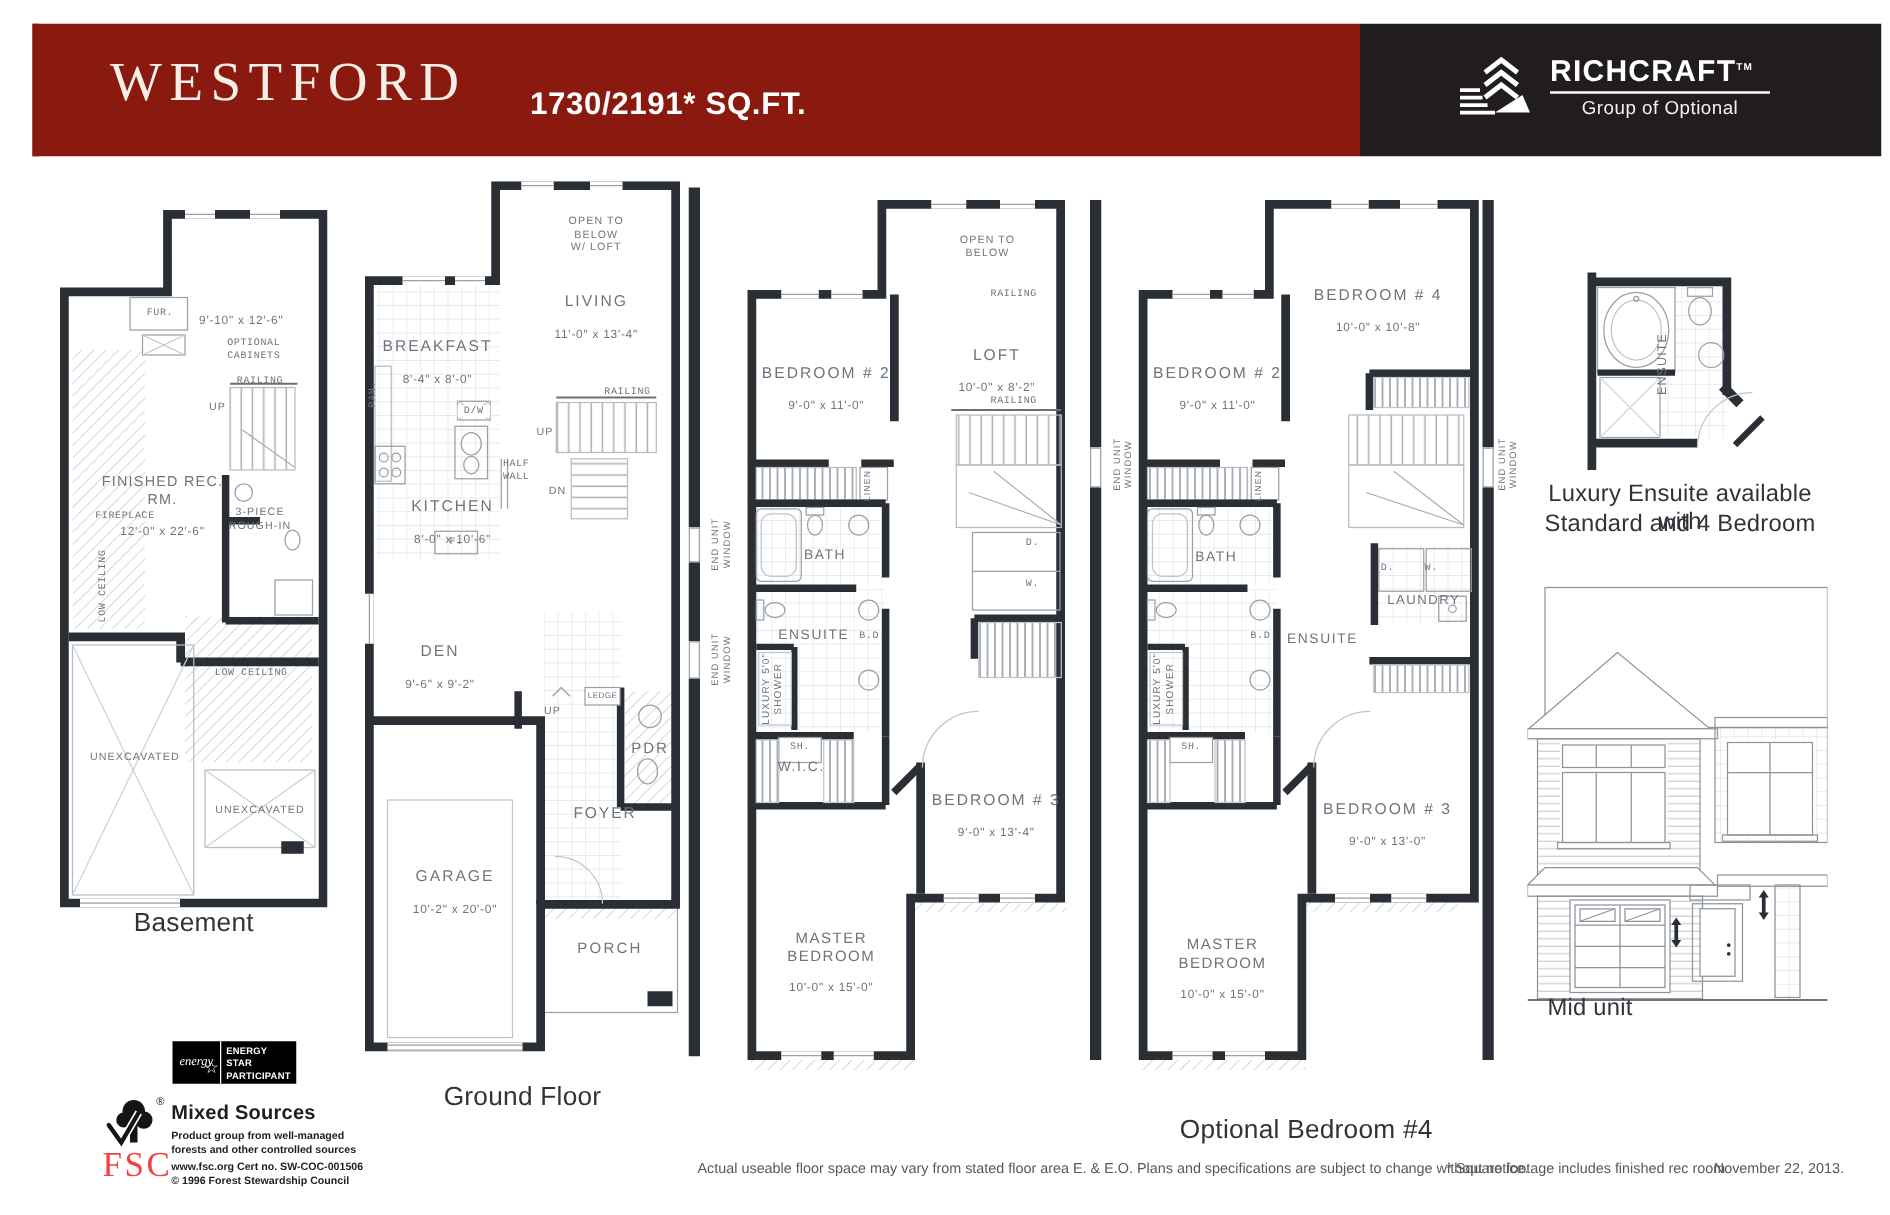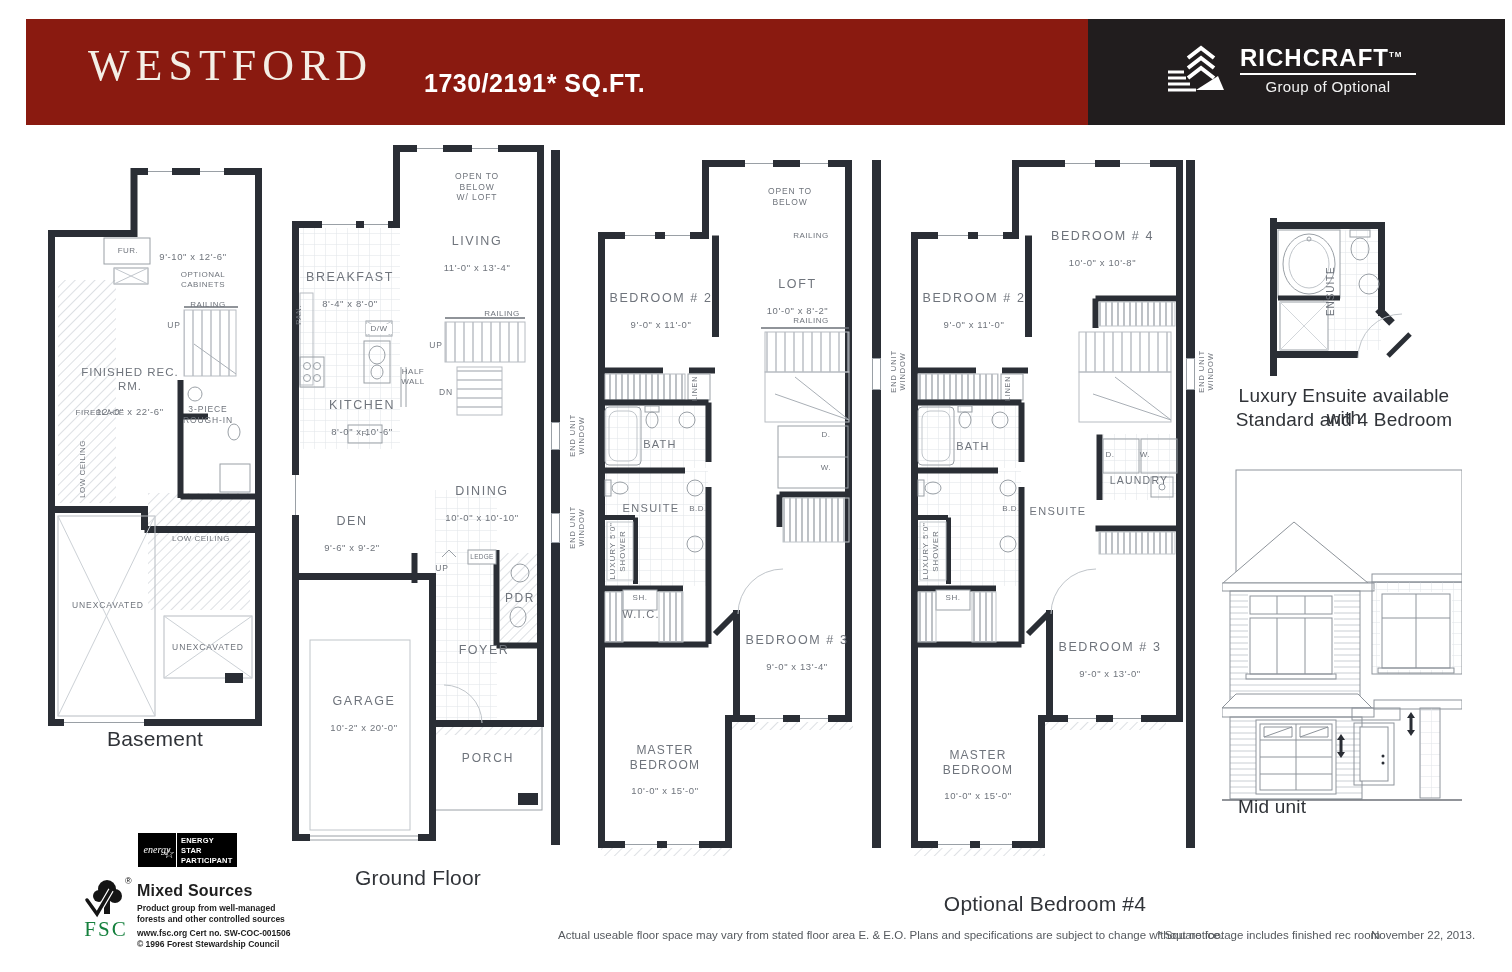--- a/index.html
+++ b/index.html
@@ -17,21 +17,21 @@
   #brand .bname{font-size:24px;font-weight:bold;letter-spacing:1px;line-height:1;
         border-bottom:2.5px solid #fff;padding-bottom:3px;}
   #brand .btm{font-size:8px;vertical-align:super;font-weight:bold;}
   #brand .bsub{font-size:15px;letter-spacing:0.4px;margin-top:3px;text-align:center;color:#f2f2f2;}
   
   .lbl{position:absolute;color:#6f747c;letter-spacing:0.9px;text-align:center;
        line-height:1.25;white-space:pre-line;font-size:10px;}
   .rm{font-size:12.5px;letter-spacing:1.6px;}
   .dim{font-size:9.5px;letter-spacing:0.6px;}
   .sm{font-size:8.5px;}
-  .xs{font-size:8px;letter-spacing:0.5px;}
+  .xs{font-size:8px;letter-spacing:0.5px;font-family:Liberation Mono, monospace;}
   .tiny{font-size:6.5px;letter-spacing:0.3px;}
   .vert{writing-mode:vertical-rl;transform:rotate(180deg);}
   .rot{transform:rotate(-90deg);}
   .cap{position:absolute;color:#303338;font-size:21px;text-align:center;letter-spacing:0.2px;}
   .plan{position:absolute;}
   .plan svg{position:absolute;left:0;top:0;}
   .strip{position:absolute;width:9px;background:#2a2e35;}
   .strip-win{position:absolute;width:7px;background:#fff;border:1px solid #9aa0a6;}
   
   #energy{position:absolute;left:138px;top:833px;width:99px;height:34px;background:#000;
@@ -41,21 +41,21 @@
   #energy .estar{position:absolute;right:1px;top:4px;font-size:13px;font-style:normal;}
   #energy .etxt{flex:1;border-left:1.2px solid #fff;padding:3px 0 0 4px;
           font-size:7.5px;font-weight:bold;line-height:1.3;letter-spacing:0.2px;}
   
   #fsc-text{position:absolute;left:137px;top:882px;color:#1e1e1e;}
   #fsc-text .ftitle{font-size:16px;font-weight:bold;letter-spacing:0.2px;}
   #fsc-text .fdesc{font-size:8.5px;font-weight:bold;line-height:1.3;margin-top:3px;white-space:pre-line;}
   #fsc-text .fcert{font-size:8.5px;font-weight:bold;margin-top:3px;}
   #fsc-text .fcopy{font-size:8.5px;font-weight:bold;margin-top:1px;}
   #fsc-acronym{position:absolute;left:82px;top:917px;width:48px;text-align:center;
-      font-family:"Liberation Serif",serif;font-size:21px;letter-spacing:2px;color:#15803d;}
+      font-family:"Liberation Serif",serif;font-size:28px;letter-spacing:2px;color:#ef4444;}
   #fsc-reg{position:absolute;left:125px;top:876px;font-size:9px;color:#111;}
   
   .foot{position:absolute;top:929px;font-size:11.5px;color:#55595e;}
 </style>
 </head>
 <body>
 
 <div id="page">
 
 <svg width="0" height="0" style="position:absolute">
@@ -132,21 +132,21 @@
     <rect x="116" y="448" width="88" height="62" fill="none" stroke="#b7bcc2"></rect>
     <path d="M116,448 L204,510 M204,448 L116,510" stroke="#ccd1d6"></path>
     <rect x="177" y="505" width="18" height="10" fill="#2a2e35"></rect>
   </svg>
   <div class="lbl xs" style="left:58px;top:78px;width:44px">FUR.</div>
   <div class="lbl dim" style="left:95px;top:83px;width:100px">9'-10" x 12'-6"</div>
   <div class="lbl xs" style="left:125px;top:102px;width:60px">OPTIONAL
 CABINETS</div>
   <div class="lbl xs" style="left:138px;top:132px;width:44px">RAILING</div>
   <div class="lbl sm" style="left:114px;top:152px;width:24px">UP</div>
-  <div class="lbl" style="left:22px;top:184px;width:120px">
+  <div class="lbl" style="left:22px;top:198px;width:120px">
     <div style="font-size:11.5px;letter-spacing:1px">FINISHED REC. RM.</div>
     <div class="dim">12'-0" x 22'-6"</div>
   </div>
   <div class="lbl xs" style="left:20px;top:240px;width:64px">FIREPLACE</div>
   <div class="lbl sm" style="left:128px;top:236px;width:64px">3-PIECE
 ROUGH-IN</div>
   <div class="lbl xs vert" style="left:30px;top:268px;height:66px">LOW CEILING</div>
   <div class="lbl xs" style="left:120px;top:366px;width:66px">LOW CEILING</div>
   <div class="lbl sm" style="left:24px;top:432px;width:68px">UNEXCAVATED</div>
   <div class="lbl sm" style="left:122px;top:474px;width:76px">UNEXCAVATED</div>
@@ -217,24 +217,20 @@
   <div class="lbl xs" style="left:100px;top:222px;width:42px">HALF
 WALL</div>
   <div class="lbl" style="left:18px;top:240px;width:104px">
     <div class="rm">KITCHEN</div>
     <div class="dim">8'-0" x 10'-6"</div>
   </div>
   <div class="lbl xs" style="left:186px;top:164px;width:48px">RAILING</div>
   <div class="lbl sm" style="left:132px;top:195px;width:24px">UP</div>
   <div class="lbl sm" style="left:142px;top:242px;width:24px">DN</div>
   <div class="lbl xs" style="left:62px;top:284px;width:22px">F.</div>
-  <div class="lbl" style="left:140px;top:326px;width:100px">
-    <div class="rm">DINING</div>
-    <div class="dim">10'-0" x 10'-10"</div>
-  </div>
   <div class="lbl" style="left:20px;top:356px;width:80px">
     <div class="rm">DEN</div>
     <div class="dim">9'-6" x 9'-2"</div>
   </div>
   <div class="lbl sm" style="left:138px;top:418px;width:24px">UP</div>
   <div class="lbl tiny" style="left:176px;top:408px;width:28px">LEDGE</div>
   <div class="lbl" style="left:206px;top:446px;width:44px;font-size:12px;letter-spacing:1.5px">PDR</div>
   <div class="lbl" style="left:152px;top:498px;width:80px;font-size:12.5px;letter-spacing:1.5px">FOYER</div>
   <div class="lbl" style="left:20px;top:536px;width:104px">
     <div class="rm">GARAGE</div>

